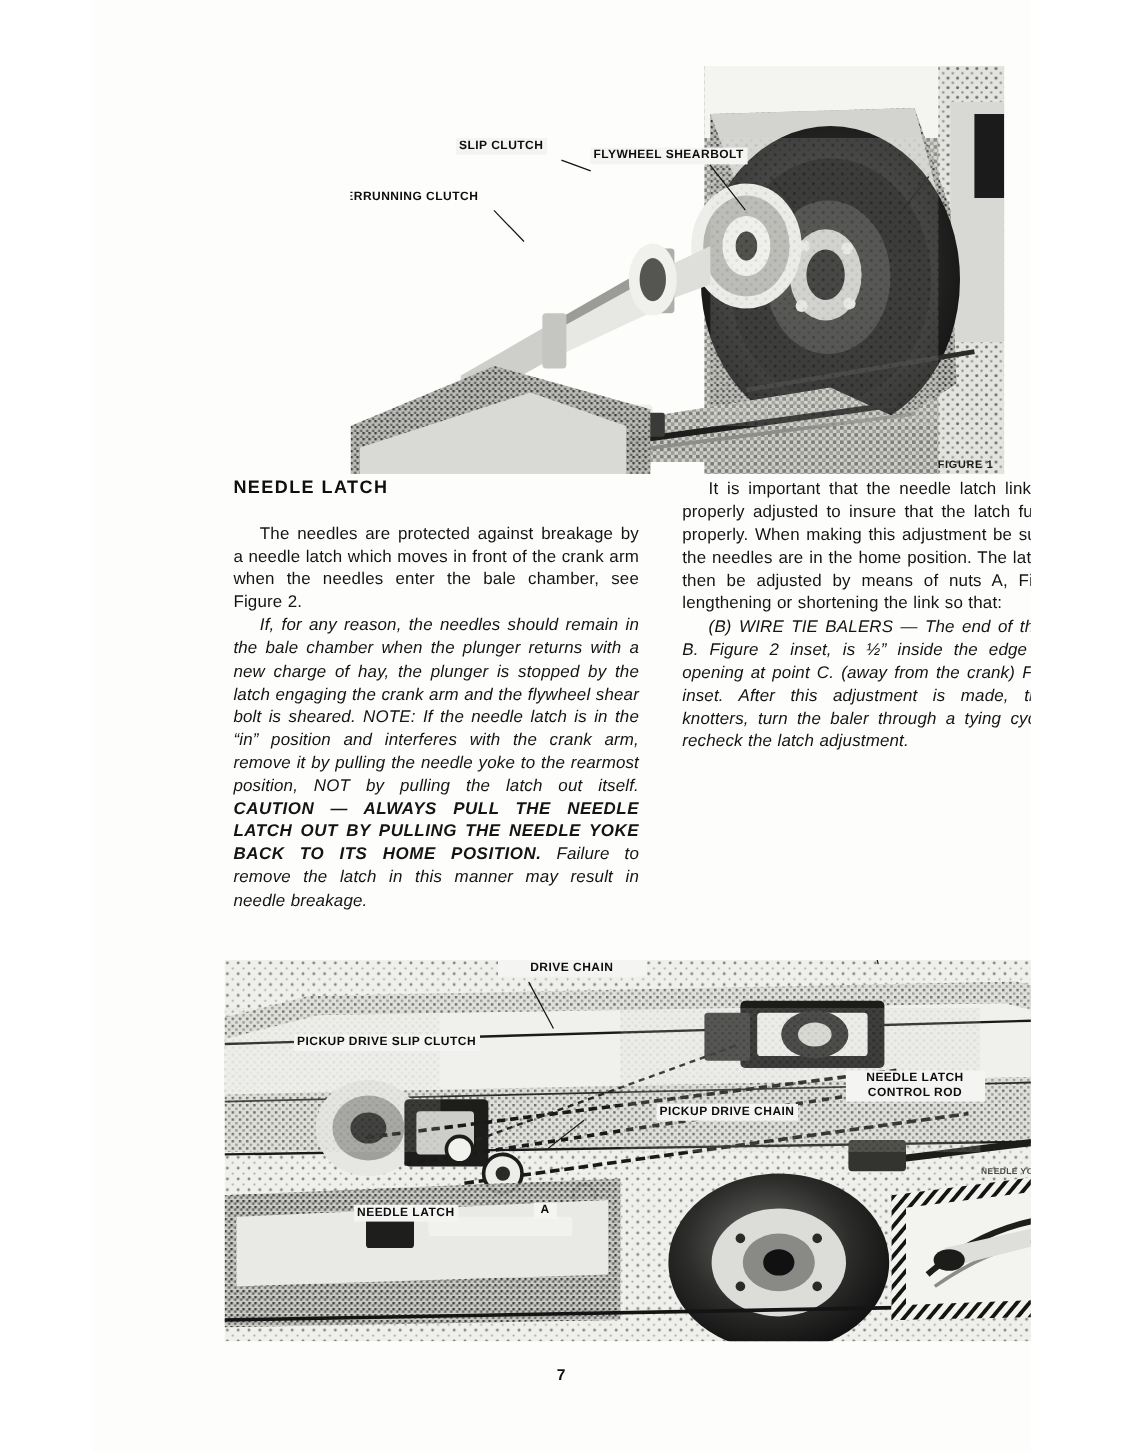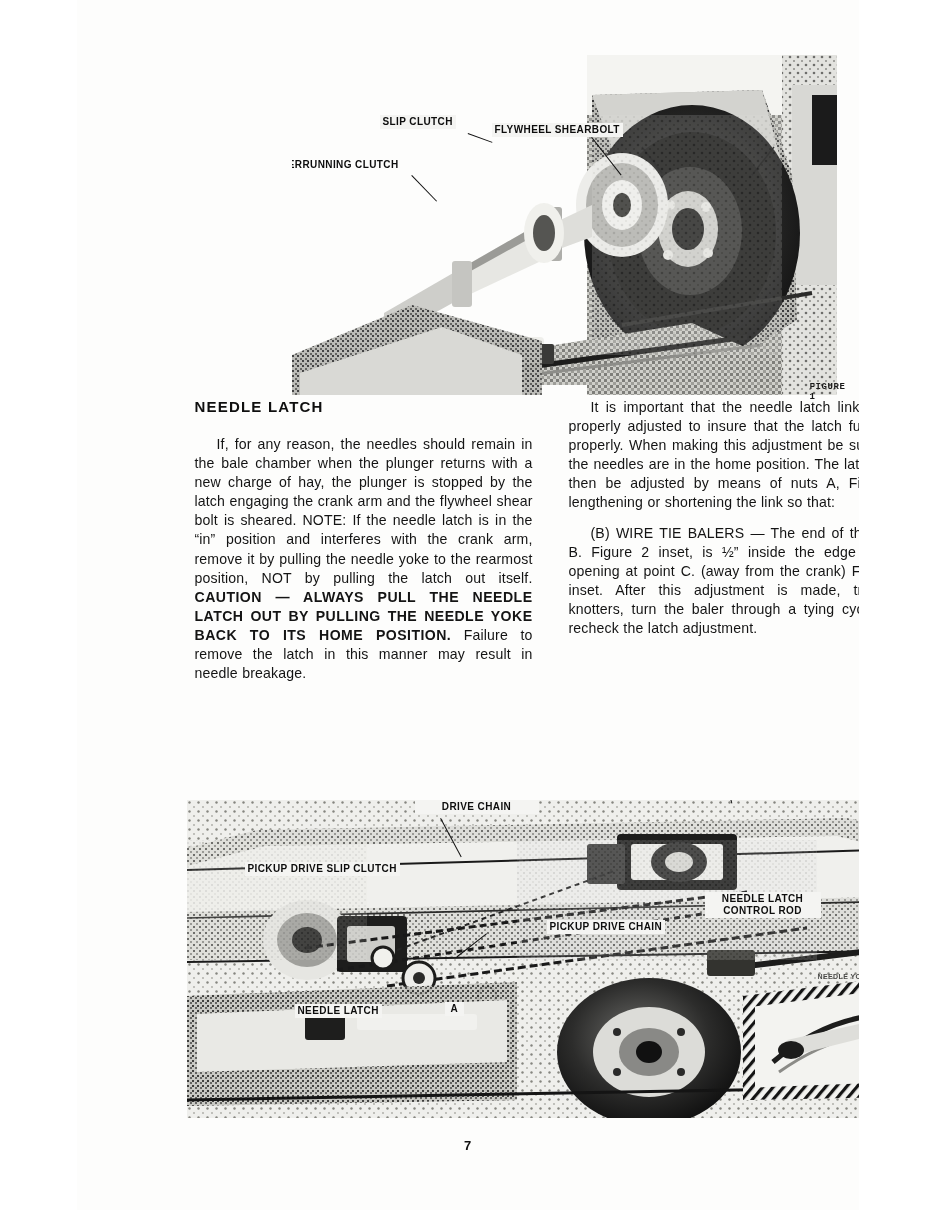--- a/index.html
+++ b/index.html
@@ -31,26 +31,25 @@
   }
   .photo {
     position: absolute;
     inset: 0;
     overflow: hidden;
   }
   .photo-canvas { position:absolute; inset:0; }
 
   .fig-caption {
     position: absolute;
-    font-family: Liberation Mono, monospace;
+    font-family: Liberation Sans, sans-serif;
     font-weight: bold;
     font-size: 9px;
     letter-spacing: 0.6px;
     color: #1a1a1a;
-    margin-left: 28px;
   }
 
   
   .callout {
     position: absolute;
     background: #f4f4f2;
     color: #0d0d0d;
     font-family: "Liberation Sans", sans-serif;
     font-weight: bold;
     font-size: 10px;
@@ -99,21 +98,21 @@
     margin: 0;
     font-family: "Liberation Sans", sans-serif;
     font-size: 14.1px;
     line-height: 19.1px;
     color: #141414;
     text-align: justify;
     text-indent: 22px;
     letter-spacing: 0.15px;
     word-spacing: 0.4px;
   }
-  p.para + p.para { margin-top: 11px; }
+  p.para + p.para { margin-top: 0; font-style: italic; }
   .bold-caution { font-weight: bold; letter-spacing: 0.45px; }
 
   
   #fig2 {
     position: absolute;
     left: 110px;
     top: 800px;
     width: 762px;
     height: 318px;
   }
@@ -234,20 +233,21 @@
     </div>
 
     <div class="fig-caption" style="left:490px; top:327px;">FIGURE 1</div>
   </div>
 
   <div id="body-text">
 
     <div class="col col-left">
       <h2 class="section-title">NEEDLE LATCH</h2>
 
+      <p class="para">The needles are protected against breakage by a needle latch which moves in front of the crank arm when the needles enter the bale chamber, see Figure 2.</p>
 
       <p class="para"><span>If, for any reason, the needles should remain in the bale chamber when the plunger returns with a new charge of hay, the plunger is stopped by the latch engaging the crank arm and the flywheel shear bolt is sheared. NOTE: If the needle latch is in the “in” position and interferes with the crank arm, remove it by pulling the needle yoke to the rearmost position, NOT by pulling the latch out itself. </span><span class="bold-caution">CAUTION — ALWAYS PULL THE NEEDLE LATCH OUT BY PULLING THE NEEDLE YOKE BACK TO ITS HOME POSITION.</span><span> Failure to remove the latch in this manner may result in needle breakage.</span></p>
     </div>
 
     <div class="col col-right">
       <p class="para">It is important that the needle latch linkage be properly adjusted to insure that the latch functions properly. When making this adjustment be sure that the needles are in the home position. The latch may then be adjusted by means of nuts A, Figure 2 lengthening or shortening the link so that:</p>
 
 
       <p class="para">(B) WIRE TIE BALERS — The end of the latch B. Figure 2 inset, is ½” inside the edge of the opening at point C. (away from the crank) Figure 2 inset. After this adjustment is made, trip the knotters, turn the baler through a tying cycle and recheck the latch adjustment.</p>
 

